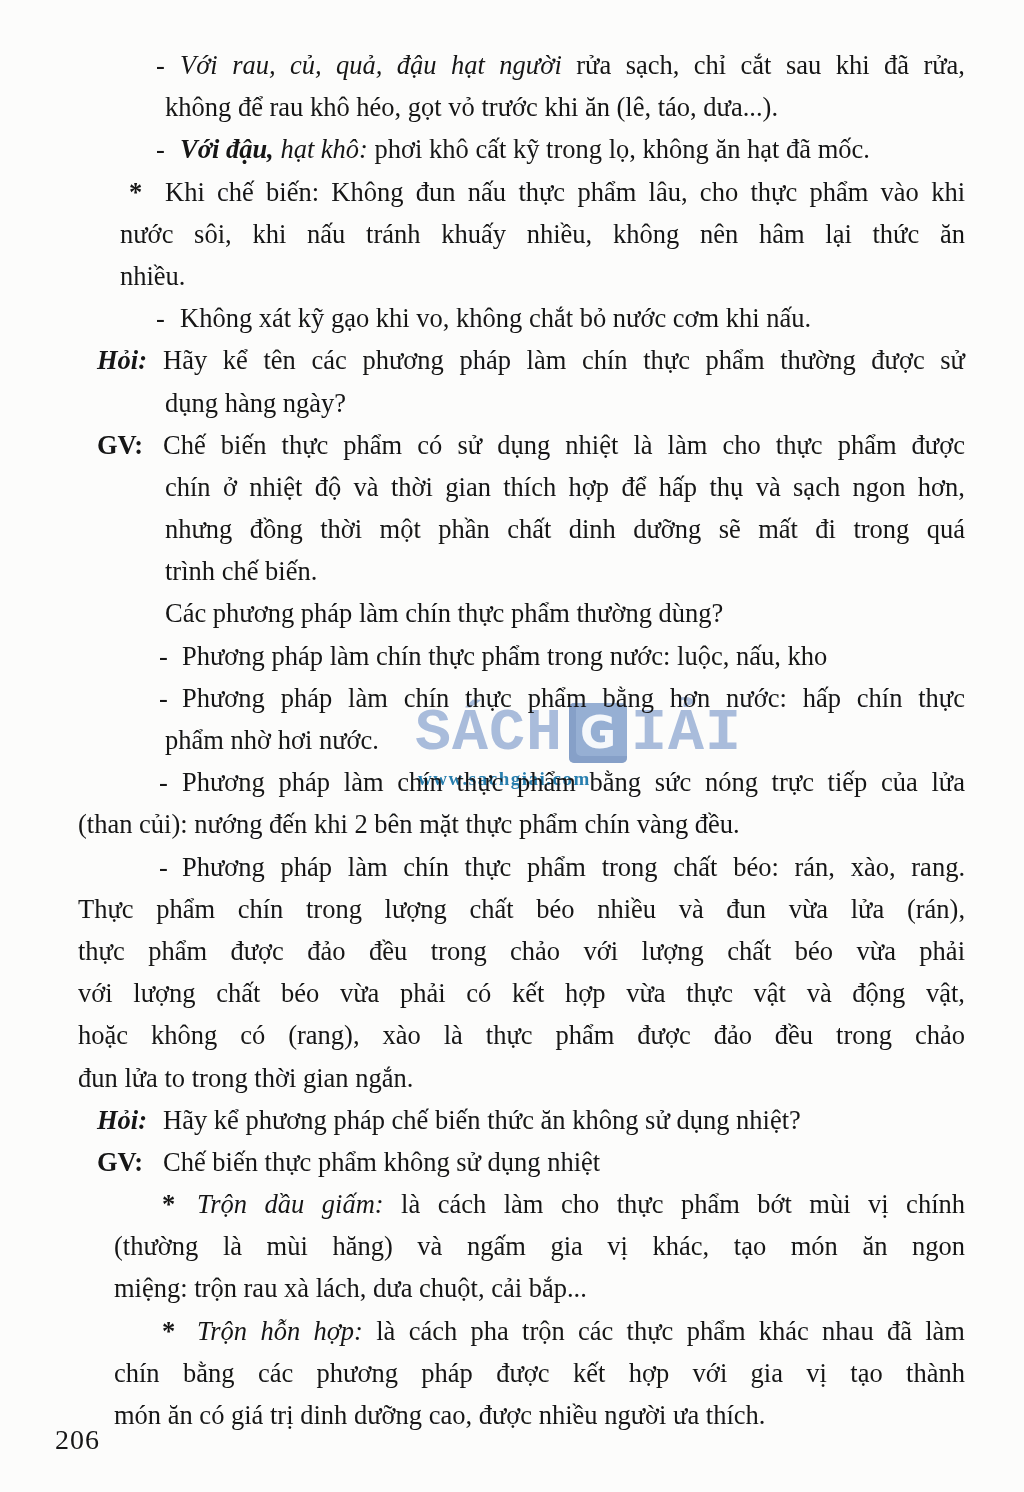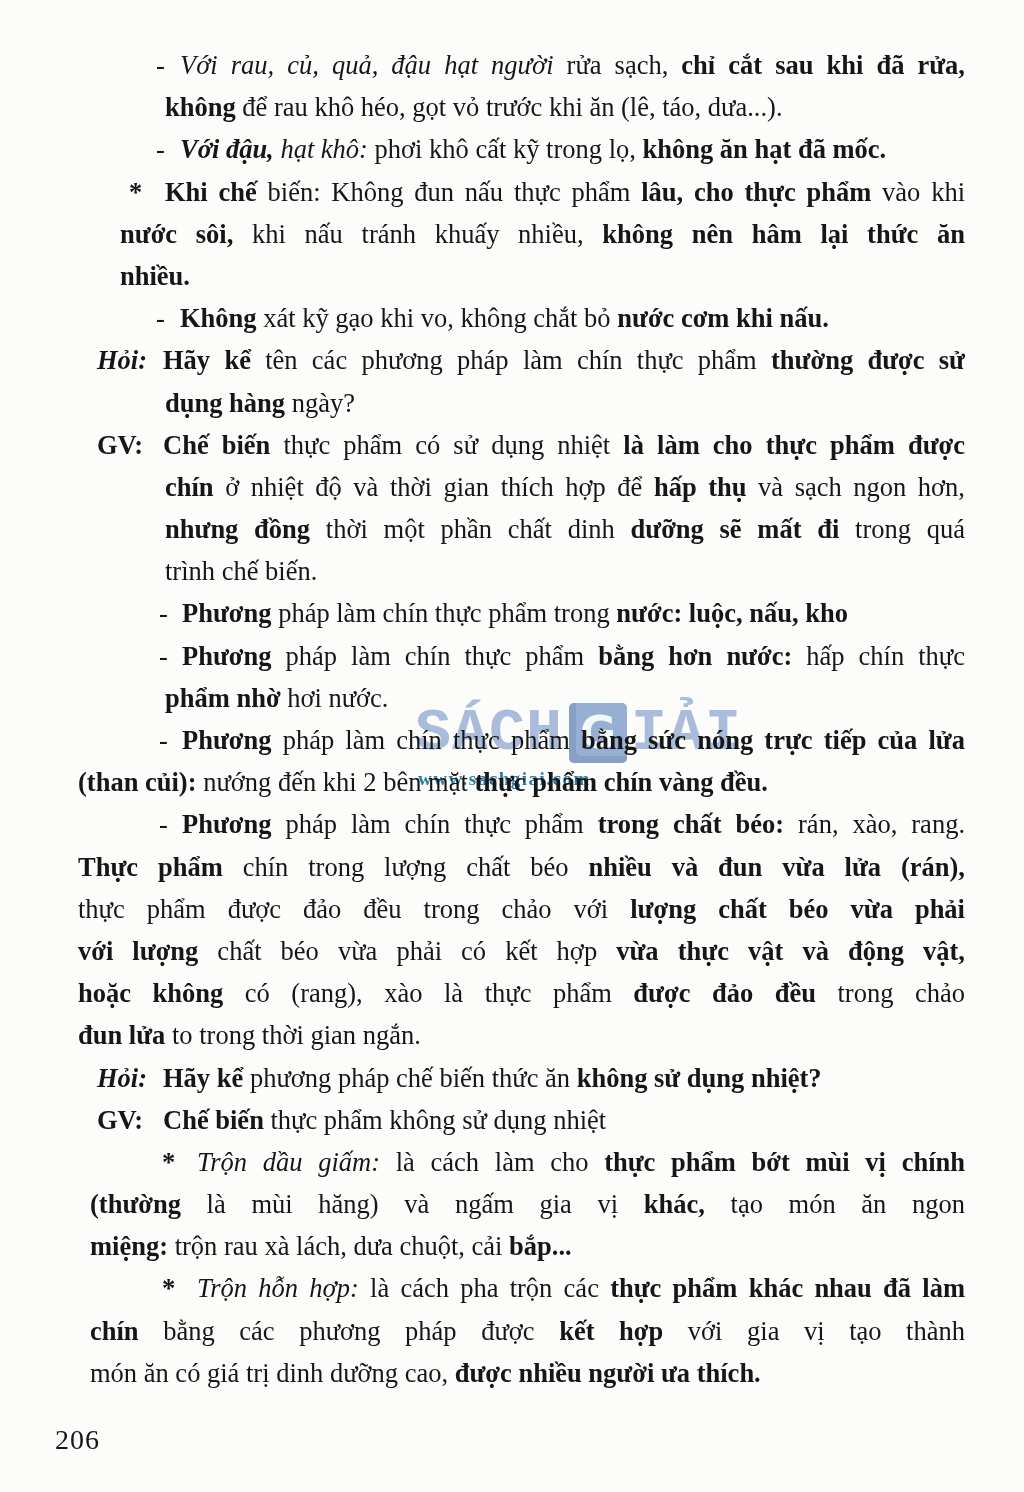--- a/index.html
+++ b/index.html
@@ -17,37 +17,37 @@
     height:42.2px;
     line-height:42.2px;
     font-size:26.5px;
     padding-right:59px;
     overflow:hidden;
     white-space:normal;
   }
   .just{text-align:justify;text-align-last:justify;text-justify:inter-word;}
   .mk{position:absolute;top:0;line-height:42.2px;}
   .s-r{font-weight:normal;}
-  .s-b{font-weight:bold;margin-top:12px;}
+  .s-b{font-weight:normal;margin-top:12px;}
   .s-i{font-style:italic;}
   .s-bi{font-weight:bold;font-style:italic;}
   .ms-b{font-weight:bold;}
   .ms-bi{font-weight:bold;font-style:italic;}
   
   .l-dashA{padding-left:180px}.l-dashA .mk{left:156px}
   .l-contA{padding-left:165px}
   .l-star1{padding-left:165px}.l-star1 .mk{left:129px}
   .l-cont1{padding-left:120px}
   .l-label{padding-left:163px}.l-label .mk{left:97px}
   .l-contL{padding-left:165px}
   .l-t1{padding-left:165px}
   .l-dashB{padding-left:182px}.l-dashB .mk{left:159px}
   .l-contB{padding-left:78px}
   .l-star2{padding-left:197px}.l-star2 .mk{left:162px}
-  .l-contC{padding-left:90px}
+  .l-contC{padding-left:114px}
 
   
   .watermark{
     position:absolute;left:415px;top:703px;z-index:1;
     display:flex;align-items:center;
     font-family:"DejaVu Sans","Liberation Sans",sans-serif;
     font-weight:bold;opacity:.92;
   }
   .wm-txt{font-size:60px;letter-spacing:1px;line-height:1;font-family:Liberation Mono, monospace;}
   .wm-box{
@@ -89,20 +89,21 @@
       <div class="line l-star1 just"><span class="mk ms-b">*</span><span class="s-b">Khi chế</span><span class="s-r"> biến: Không đun nấu thực phẩm </span><span class="s-b">lâu, cho thực phẩm</span><span class="s-r"> vào khi</span></div>
       <div class="line l-cont1 just"><span class="s-b">nước sôi,</span><span class="s-r"> khi nấu tránh khuấy nhiều, </span><span class="s-b">không nên hâm lại thức ăn</span></div>
       <div class="line l-cont1"><span class="s-b">nhiều.</span></div>
       <div class="line l-dashA"><span class="mk ms-r">-</span><span class="s-b">Không</span><span class="s-r"> xát kỹ gạo khi vo, không chắt bỏ </span><span class="s-b">nước cơm khi nấu.</span></div>
       <div class="line l-label just"><span class="mk ms-bi">Hỏi:</span><span class="s-b">Hãy kể</span><span class="s-r"> tên các phương pháp làm chín thực phẩm </span><span class="s-b">thường được sử</span></div>
       <div class="line l-contL"><span class="s-b">dụng hàng</span><span class="s-r"> ngày?</span></div>
       <div class="line l-label just"><span class="mk ms-b">GV:</span><span class="s-b">Chế biến</span><span class="s-r"> thực phẩm có sử dụng nhiệt </span><span class="s-b">là làm cho thực phẩm được</span></div>
       <div class="line l-contL just"><span class="s-b">chín</span><span class="s-r"> ở nhiệt độ và thời gian thích hợp để </span><span class="s-b">hấp thụ</span><span class="s-r"> và sạch ngon hơn,</span></div>
       <div class="line l-contL just"><span class="s-b">nhưng đồng</span><span class="s-r"> thời một phần chất dinh </span><span class="s-b">dưỡng sẽ mất đi</span><span class="s-r"> trong quá</span></div>
       <div class="line l-contL"><span class="s-r">trình chế biến.</span></div>
+      <div class="line l-t1"><span class="s-b">Các phương</span><span class="s-r"> pháp làm chín thực phẩm </span><span class="s-b">thường dùng?</span></div>
       <div class="line l-dashB"><span class="mk ms-r">-</span><span class="s-b">Phương</span><span class="s-r"> pháp làm chín thực phẩm trong </span><span class="s-b">nước: luộc, nấu, kho</span></div>
       <div class="line l-dashB just"><span class="mk ms-r">-</span><span class="s-b">Phương</span><span class="s-r"> pháp làm chín thực phẩm </span><span class="s-b">bằng hơn nước:</span><span class="s-r"> hấp chín thực</span></div>
       <div class="line l-contA"><span class="s-b">phẩm nhờ</span><span class="s-r"> hơi nước.</span></div>
       <div class="line l-dashB just"><span class="mk ms-r">-</span><span class="s-b">Phương</span><span class="s-r"> pháp làm chín thực phẩm </span><span class="s-b">bằng sức nóng trực tiếp của lửa</span></div>
       <div class="line l-contB"><span class="s-b">(than củi):</span><span class="s-r"> nướng đến khi 2 bên mặt </span><span class="s-b">thực phẩm chín vàng đều.</span></div>
       <div class="line l-dashB just"><span class="mk ms-r">-</span><span class="s-b">Phương</span><span class="s-r"> pháp làm chín thực phẩm </span><span class="s-b">trong chất béo:</span><span class="s-r"> rán, xào, rang.</span></div>
       <div class="line l-contB just"><span class="s-b">Thực phẩm</span><span class="s-r"> chín trong lượng chất béo </span><span class="s-b">nhiều và đun vừa lửa (rán),</span></div>
       <div class="line l-contB just"><span class="s-r">thực phẩm được đảo đều trong chảo với </span><span class="s-b">lượng chất béo vừa phải</span></div>
       <div class="line l-contB just"><span class="s-b">với lượng</span><span class="s-r"> chất béo vừa phải có kết hợp </span><span class="s-b">vừa thực vật và động vật,</span></div>
       <div class="line l-contB just"><span class="s-b">hoặc không</span><span class="s-r"> có (rang), xào là thực phẩm </span><span class="s-b">được đảo đều</span><span class="s-r"> trong chảo</span></div>

